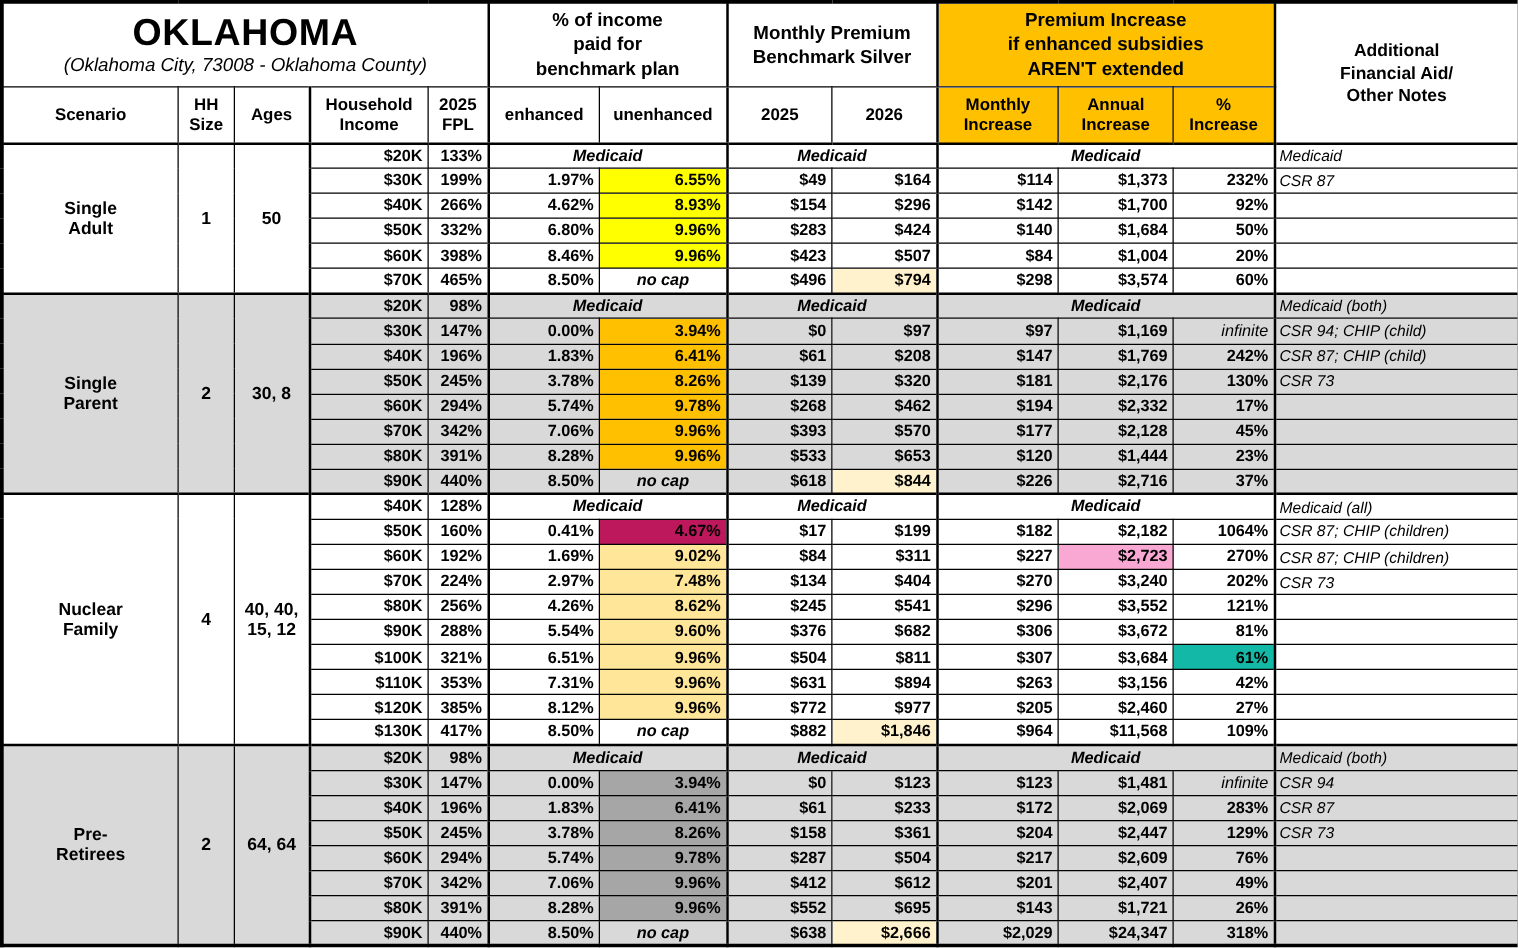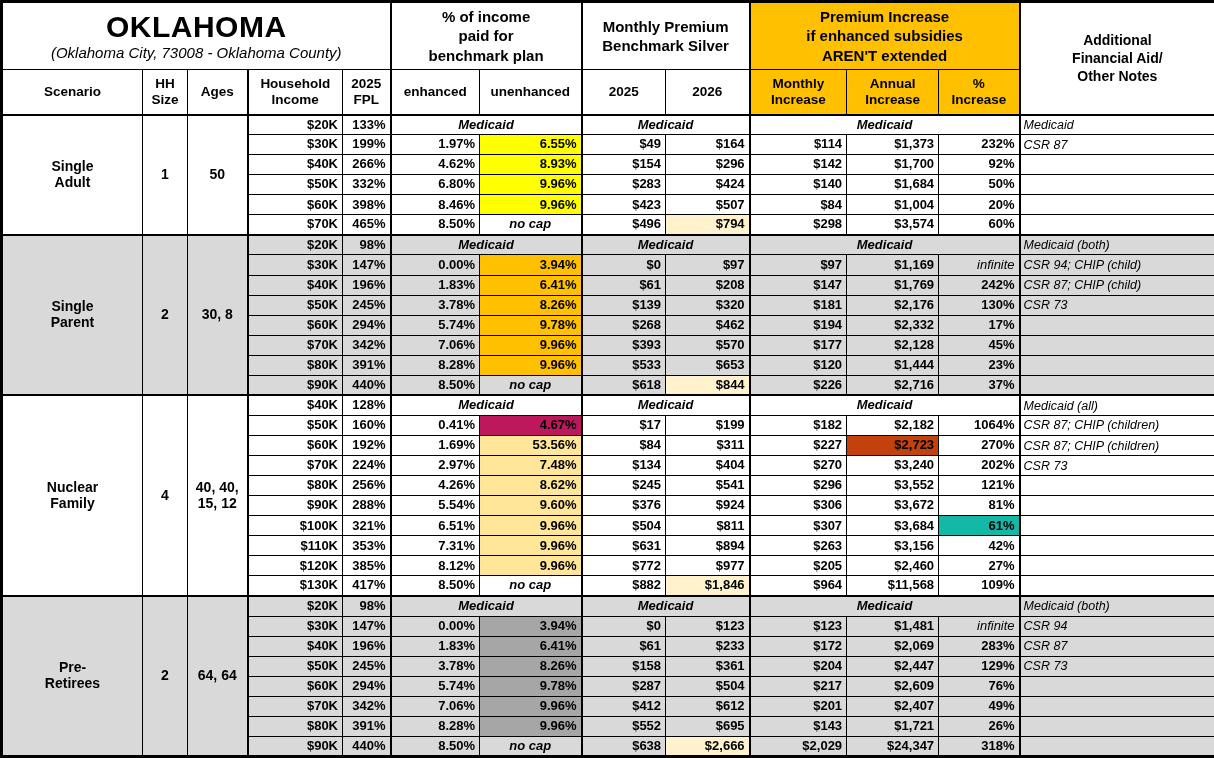--- a/index.html
+++ b/index.html
@@ -280,25 +280,25 @@
         <td class="num" style="background: rgb(255, 255, 255);">$199</td>
         <td class="num gl" style="background: rgb(255, 255, 255);">$182</td>
         <td class="num" style="background: rgb(255, 255, 255);">$2,182</td>
         <td class="num" style="background: rgb(255, 255, 255);">1064%</td>
         <td class="notes gl" style="background: rgb(255, 255, 255);">CSR 87; CHIP (children)</td>
       </tr>
       <tr>
         <td class="num gl" style="background: rgb(255, 255, 255);">$60K</td>
         <td class="num" style="background: rgb(255, 255, 255);">192%</td>
         <td class="num gl" style="background: rgb(255, 255, 255);">1.69%</td>
-        <td class="num" style="background: rgb(255, 230, 153);">53.56%</td>
+        <td class="num" style="background: rgb(255, 230, 153);">9.02%</td>
         <td class="num gl" style="background: rgb(255, 255, 255);">$84</td>
         <td class="num" style="background: rgb(255, 255, 255);">$311</td>
         <td class="num gl" style="background: rgb(255, 255, 255);">$227</td>
-        <td class="num" style="background: #c2410c;">$2,723</td>
+        <td class="num" style="background: #f9a8d4;">$2,723</td>
         <td class="num" style="background: rgb(255, 255, 255);">270%</td>
         <td class="notes gl" style="background: rgb(255, 255, 255);">CSR 87; CHIP (children)</td>
       </tr>
       <tr>
         <td class="num gl" style="background: rgb(255, 255, 255);">$70K</td>
         <td class="num" style="background: rgb(255, 255, 255);">224%</td>
         <td class="num gl" style="background: rgb(255, 255, 255);">2.97%</td>
         <td class="num" style="background: rgb(255, 230, 153);">7.48%</td>
         <td class="num gl" style="background: rgb(255, 255, 255);">$134</td>
         <td class="num" style="background: rgb(255, 255, 255);">$404</td>
@@ -318,21 +318,21 @@
         <td class="num" style="background: rgb(255, 255, 255);">$3,552</td>
         <td class="num" style="background: rgb(255, 255, 255);">121%</td>
         <td class="notes gl" style="background: rgb(255, 255, 255);"></td>
       </tr>
       <tr>
         <td class="num gl" style="background: rgb(255, 255, 255);">$90K</td>
         <td class="num" style="background: rgb(255, 255, 255);">288%</td>
         <td class="num gl" style="background: rgb(255, 255, 255);">5.54%</td>
         <td class="num" style="background: rgb(255, 230, 153);">9.60%</td>
         <td class="num gl" style="background: rgb(255, 255, 255);">$376</td>
-        <td class="num" style="background: rgb(255, 255, 255);">$924</td>
+        <td class="num" style="background: rgb(255, 255, 255);">$682</td>
         <td class="num gl" style="background: rgb(255, 255, 255);">$306</td>
         <td class="num" style="background: rgb(255, 255, 255);">$3,672</td>
         <td class="num" style="background: rgb(255, 255, 255);">81%</td>
         <td class="notes gl" style="background: rgb(255, 255, 255);"></td>
       </tr>
       <tr>
         <td class="num gl" style="background: rgb(255, 255, 255);">$100K</td>
         <td class="num" style="background: rgb(255, 255, 255);">321%</td>
         <td class="num gl" style="background: rgb(255, 255, 255);">6.51%</td>
         <td class="num" style="background: rgb(255, 230, 153);">9.96%</td>

